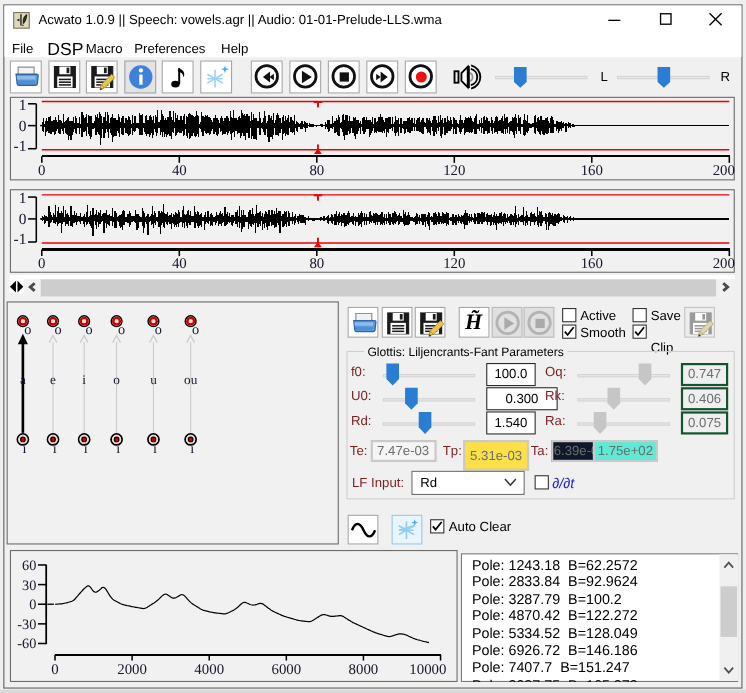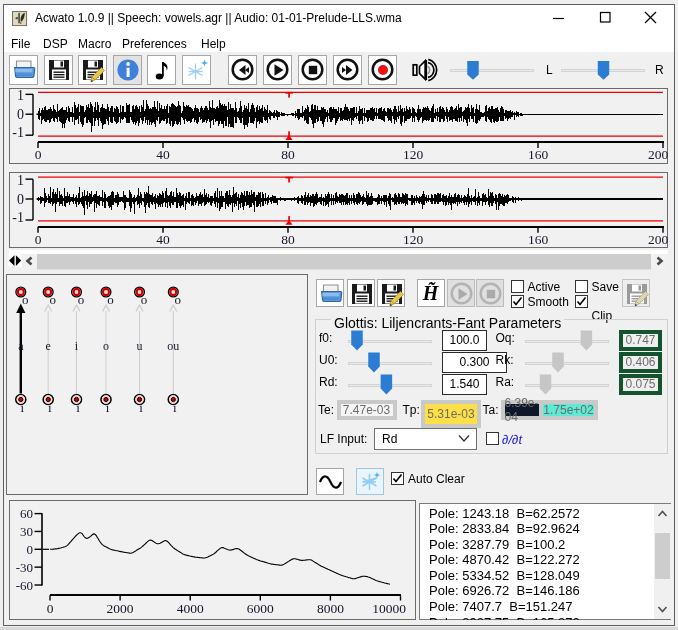--- a/index.html
+++ b/index.html
@@ -2,24 +2,24 @@
 <html><head><meta charset="utf-8"><style>
 html,body{margin:0;padding:0;width:678px;height:630px;overflow:hidden;
  font-family:"Liberation Sans",sans-serif;background:#efefef;}
 .abs{position:absolute;}
 #frame{position:absolute;left:3px;top:4px;width:672px;height:622px;
  border:1px solid #5f5f5f;background:#f0f0f0;box-sizing:border-box;}
 .tbtn{position:absolute;box-sizing:border-box;border:1px solid #a6a6a6;background:#fff;}
 .panel{position:absolute;box-sizing:border-box;border:1px solid #6b6b6b;background:#f1f1f1;}
 .ckbx{position:absolute;width:13px;height:13px;box-sizing:border-box;border:1px solid #333;background:#fff;}
 .cklbl{position:absolute;font-size:12px;color:#000;white-space:nowrap;}
-.slbl{position:absolute;font-size:12px;color:#000000;white-space:nowrap;}
+.slbl{position:absolute;font-size:12px;color:#7f1d1d;white-space:nowrap;}
 .vbox{position:absolute;box-sizing:border-box;font-size:12px;display:flex;align-items:center;justify-content:center;}
 .vbox.en{border:1px solid #2b2b2b;background:#fff;color:#000;}
-.vbox.dis{border:4px solid #14532d;background:#efefef;color:#6d6d6d;}
+.vbox.dis{border:2px solid #14532d;background:#efefef;color:#6d6d6d;}
 .groove{position:absolute;height:3px;background:#e7eaea;border:1px solid #d4d4d4;box-sizing:border-box;}
 svg.abs{overflow:visible;}
 </style></head><body>
 <div id="frame"></div>
 <div class="abs" style="left:4px;top:5px;width:670px;height:47px;background:#fff"></div>
 <div class="abs" style="left:0;top:627px;width:678px;height:3px;background:#d9d9d9"></div>
 <svg class="abs" width="16" height="16" style="left:12px;top:11px" viewBox="0 0 17 17">
 <rect x="0.5" y="0.5" width="15" height="15" fill="#ded8bf" stroke="#6e6a55"></rect>
 <path d="M3.2 7.6 L6 6.2 L6 9 Z" fill="#2c2c1e"></path>
 <rect x="6.8" y="2" width="1.4" height="11" fill="#2c2c1e"></rect>
@@ -27,21 +27,21 @@
 <path d="M9.4 11.8 L8.2 13.6 L10.4 12.9 Z" fill="#2c2c1e"></path>
 </svg>
 <div class="abs" style="left:35px;top:11px;font-size:12px;color:#000">Acwato 1.0.9 || Speech: vowels.agr || Audio: 01-01-Prelude-LLS.wma</div>
 <svg class="abs" width="120" height="26" style="left:548px;top:6px">
 <line x1="5" y1="12.5" x2="16" y2="12.5" stroke="#000" stroke-width="1.2"></line>
 <rect x="52.5" y="6.5" width="9.5" height="9.5" fill="none" stroke="#000" stroke-width="1.2"></rect>
 <line x1="97" y1="6" x2="108" y2="17" stroke="#000" stroke-width="1.2"></line>
 <line x1="108" y1="6" x2="97" y2="17" stroke="#000" stroke-width="1.2"></line>
 </svg>
 <div class="abs" style="left:11px;top:37px;font-size:12px;color:#000000">File</div>
-<div class="abs" style="left:43px;top:37px;font-size:12px;color:#000">DSP</div>
+<div class="abs" style="left:43px;top:37px;font-size:16px;color:#000">DSP</div>
 <div class="abs" style="left:78px;top:37px;font-size:12px;color:#000">Macro</div>
 <div class="abs" style="left:122px;top:37px;font-size:12px;color:#000">Preferences</div>
 <div class="abs" style="left:201px;top:37px;font-size:12px;color:#000">Help</div>
 <div class="tbtn" style="left:9px;top:55px;width:29px;height:30px;background:#fff;border-color:#a6a6a6">
     <svg width="28" height="28" style="position:absolute;left:0;top:0">
 <path d="M6.5 5 h14.5 v8 h-14.5 z" fill="#f2f2f2" stroke="#8f8f8f" stroke-width="1.1"></path>
 <path d="M4 11.5 h19.5 q1.3 0 1.2 1.3 l-0.8 7.4 q-0.2 1.3 -1.5 1.3 h-15.3 q-1.3 0 -1.5 -1.3 l-0.8 -7.4 q-0.1 -1.3 1.2 -1.3 z" fill="#5b9ade" stroke="#2f66a8" stroke-width="1.2"></path>
 <path d="M5.2 13 h17.1 v3.2 h-16.8 z" fill="#91c0ea" opacity="0.9"></path>
 <path d="M5.8 17.5 h16 l-0.3 2.6 h-15.4 z" fill="#4584c9" opacity="0.55"></path>
 </svg>
@@ -373,21 +373,21 @@
   </svg>
 <div class="cklbl" style="left:527.5px;top:295px">Smooth</div>
 <div class="ckbx" style="left:575px;top:279.5px"></div>
 <div class="cklbl" style="left:591.5px;top:279.5px">Save</div>
 <div class="ckbx" style="left:575px;top:294.5px"></div>
 <svg class="abs" width="13" height="13" style="left:575px;top:294.5px">
     <path d="M2.5 6.5 L5 9.5 L10.5 2.5" fill="none" stroke="#000" stroke-width="1.6"></path>
   </svg>
 <div class="cklbl" style="left:591.5px;top:309px">Clip</div>
 <div class="abs" style="left:315px;top:319px;width:353px;height:135px;border:1px solid #d0d0d0;box-sizing:border-box"></div>
-<div class="abs" style="left:331px;top:315px;font-size:14px;background:#f0f0f0;padding:0 3px;color:#000">Glottis: Liljencrants-Fant Parameters</div>
+<div class="abs" style="left:331px;top:315px;font-size:11px;background:#f0f0f0;padding:0 3px;color:#000">Glottis: Liljencrants-Fant Parameters</div>
 <div class="slbl" style="left:319px;top:331px">f0:</div>
 <div class="groove" style="left:348px;top:339.5px;width:84px"></div>
 <svg class="abs" width="678" height="630" style="left:0;top:0">
     <path d="M351.25 330.5 H362.75 V344.5 L357 350.5 L351.25 344.5 Z" fill="#2b7cd3"></path>
   </svg>
 <div class="vbox en" style="left:442px;top:329.5px;width:45px;height:21px">100.0</div>
 <div class="slbl" style="left:495.5px;top:331px">Oq:</div>
 <div class="groove" style="left:525px;top:339.5px;width:84px"></div>
 <svg class="abs" width="678" height="630" style="left:0;top:0">
     <path d="M580.65 330.5 H592.15 V344.5 L586.4 350.5 L580.65 344.5 Z" fill="#c6c6c6"></path>

